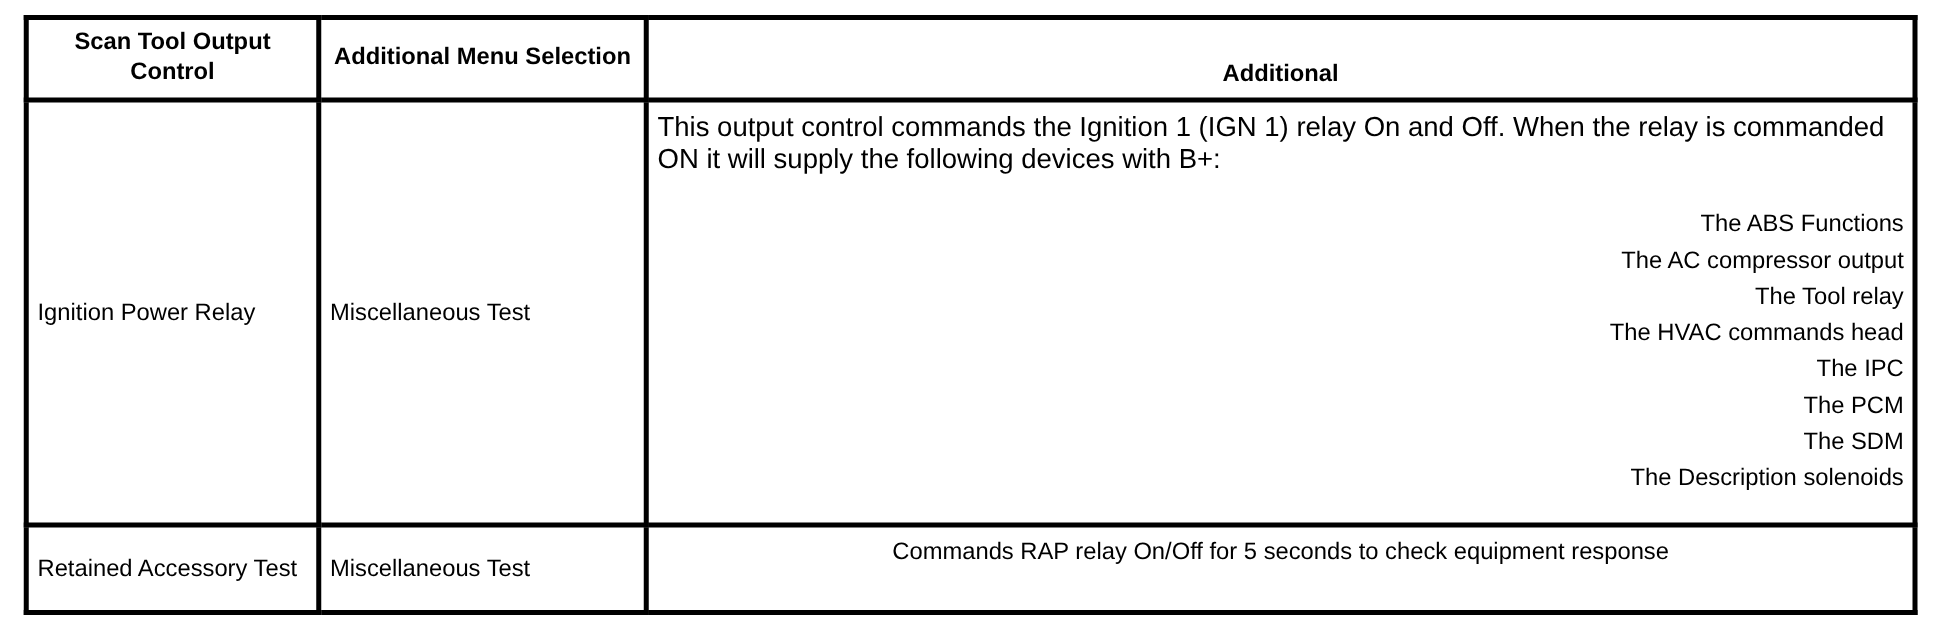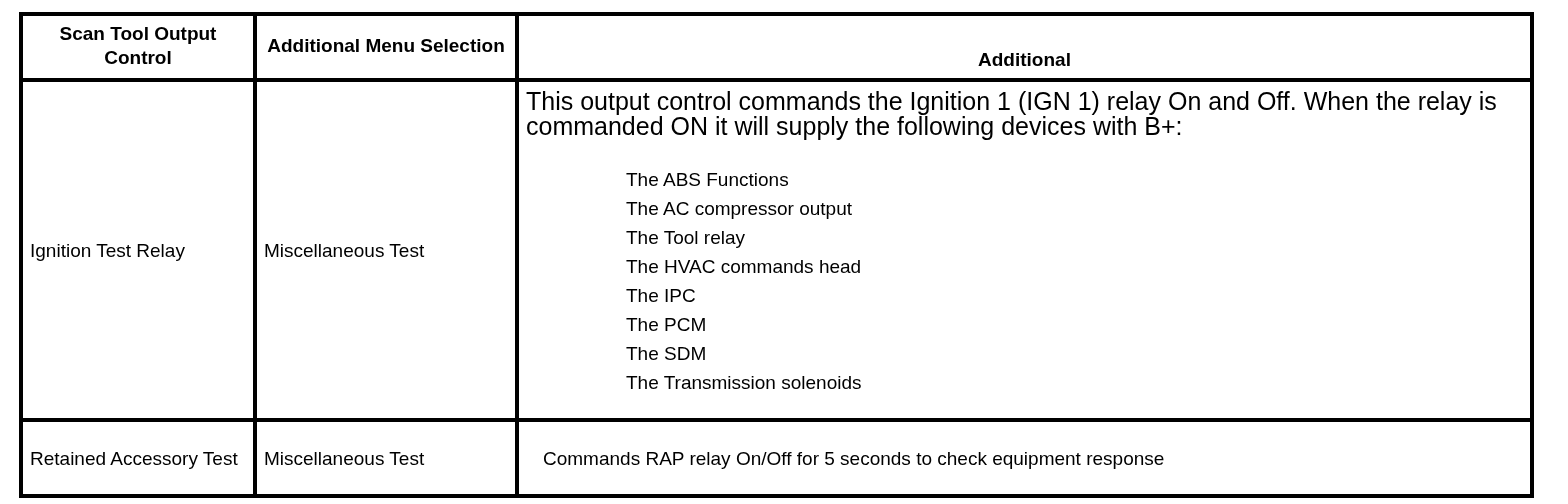--- a/index.html
+++ b/index.html
@@ -68,41 +68,43 @@
     box-sizing: border-box;
   }
 
   td.desc-cell {
     vertical-align: top;
     padding: 7px 7px 6px 7px;
   }
 
   .desc-intro {
     margin: 0;
-    font-size: 25px;
+    font-size: 22px;
     line-height: 25px;
   }
 
   .device-list {
     margin: 0;
     padding: 0;
     list-style: none;
     margin-top: 26px;
     margin-left: 100px;
+    text-align: right;
   }
   .device-list li {
     font-size: 19px;
     line-height: 29px;
     white-space: nowrap;
   }
 
   .simple-desc {
-    margin: 17px;
+    margin: 0;
     font-size: 19px;
     line-height: 25px;
+    text-align: center;
   }
 
   tr.row-ignition td { height: 340px; }
   tr.row-rap td      { height: 70px; }
 </style>
 </head>
 <body>
 
 <div class="page">
 
@@ -117,33 +119,33 @@
       <tr>
         <th>Scan Tool Output Control</th>
         <th>Additional Menu Selection</th>
         <th class="desc-head">Additional</th>
       </tr>
     </thead>
 
     <tbody>
 
       <tr class="row-ignition">
-        <td>Ignition Test Relay</td>
+        <td>Ignition Power Relay</td>
         <td>Miscellaneous Test</td>
         <td class="desc-cell">
           <p class="desc-intro">This output control commands the Ignition 1 (IGN 1) relay On and Off. When the relay is commanded ON it will supply the following devices with B+:</p>
           <ul class="device-list">
             <li>The ABS Functions</li>
             <li>The AC compressor output</li>
             <li>The Tool relay</li>
             <li>The HVAC commands head</li>
             <li>The IPC</li>
             <li>The PCM</li>
             <li>The SDM</li>
-            <li>The Transmission solenoids</li>
+            <li>The Description solenoids</li>
           </ul>
         </td>
       </tr>
 
       <tr class="row-rap">
         <td>Retained Accessory Test</td>
         <td>Miscellaneous Test</td>
         <td class="desc-cell">
           <p class="simple-desc">Commands RAP relay On/Off for 5 seconds to check equipment response</p>
         </td>

